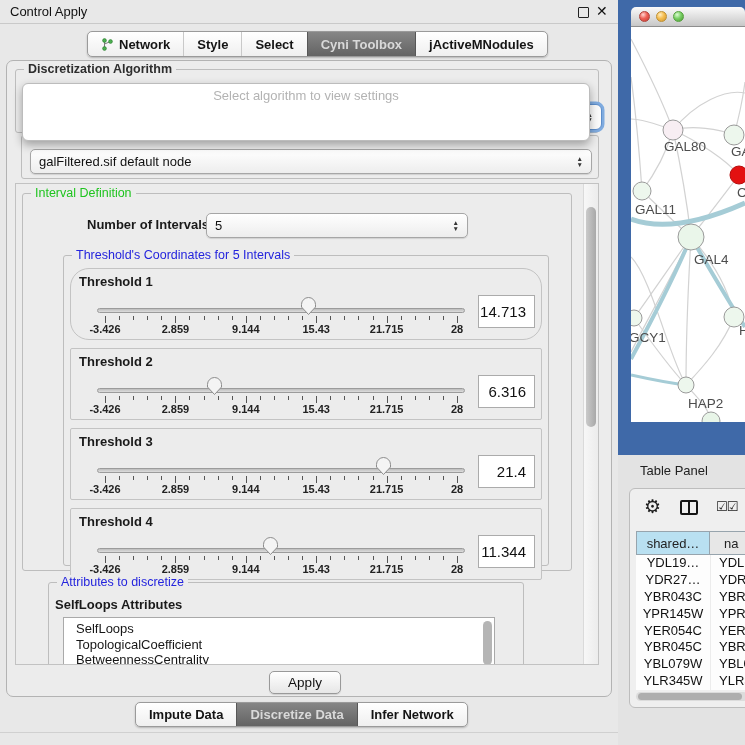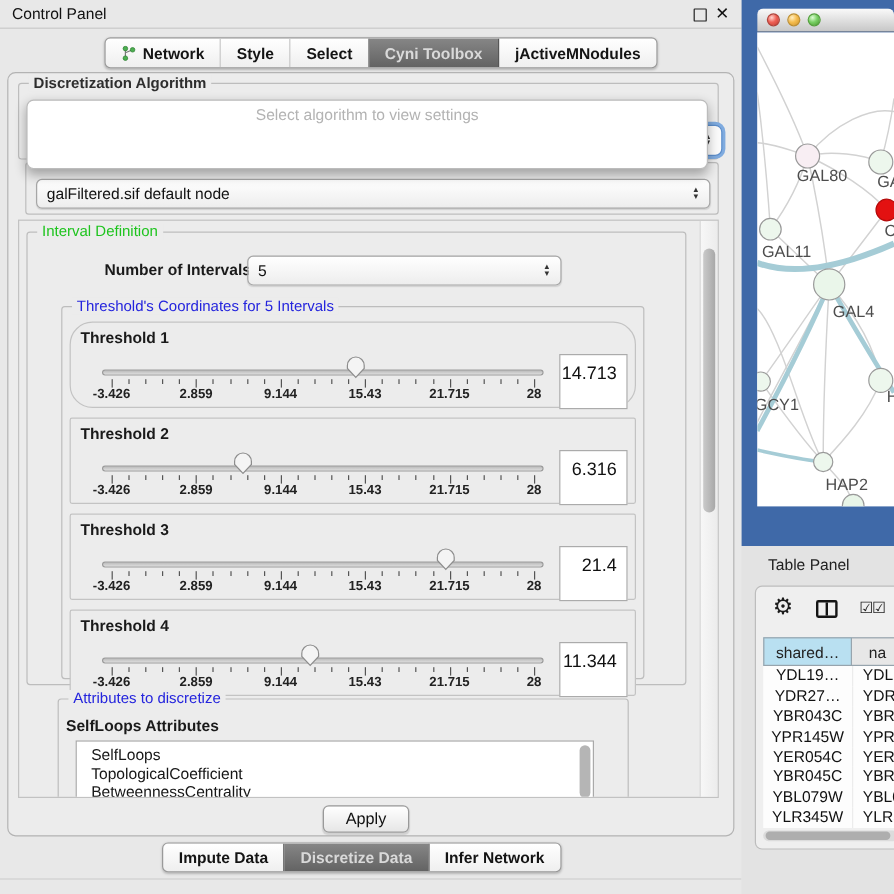--- a/index.html
+++ b/index.html
@@ -55,31 +55,31 @@
   .viewport{left:8px;top:122px;width:584px;height:482px;border:1px solid #c2c2c2;background:#ececec;overflow:hidden;}
   .vscroll{position:absolute;right:0;top:0;width:15px;height:100%;
            background:linear-gradient(to right,#f7f7f7,#ececec);border-left:1px solid #dadada;}
   .vthumb{position:absolute;left:2px;top:23px;width:10px;height:220px;border-radius:5px;
           background:linear-gradient(to right,#cacaca,#a8a8a8);cursor:pointer;}
 
   .g-interval{left:6px;top:9px;width:550px;height:378px;}
   .noi-label{position:absolute;left:64px;top:23px;font-weight:700;}
   .noi-combo{left:183px;top:19px;width:262px;}
 
-  .g-thresh{left:28px;top:61px;width:486px;height:311px;padding-left:12px;}
+  .g-thresh{left:40px;top:61px;width:486px;height:311px;padding-left:12px;}
   .thr-panel{position:absolute;left:6px;width:472px;height:72px;border:1px solid #c3c3c3;
              border-radius:2px;background:#ececec;}
   .thr-label{position:absolute;left:8px;top:5px;font-weight:700;font-size:13px;}
   .thr-track{position:absolute;left:26px;top:39px;width:368px;height:5px;border:1px solid #9b9b9b;
              border-radius:3px;background:linear-gradient(#bdbdbd,#dddddd);cursor:pointer;}
   .tick{position:absolute;top:47px;width:1px;height:4px;background:#555;}
   .tick.major{height:7px;}
   .tick-label{position:absolute;top:54px;width:60px;text-align:center;font-size:11px;font-weight:600;color:#222;}
   .thr-thumb{position:absolute;top:27px;width:17px;height:20px;cursor:pointer;}
-  .thr-value{position:absolute;right:6px;top:26px;width:57px;height:46px;background:#fff;
+  .thr-value{position:absolute;right:6px;top:26px;width:57px;height:33px;background:#fff;
              border:1px solid #ababab;text-align:right;font-size:15px;line-height:31px;padding-right:8px;color:#111;}
 
   .g-attrs{left:32px;top:398px;width:476px;height:112px;}
   .attrs-sub{position:absolute;left:6px;top:14px;font-weight:700;font-size:13px;}
   .attr-list{position:absolute;left:14px;top:34px;width:432px;height:76px;background:#fff;
              border:1px solid #a9a9a9;padding-top:3px;overflow:hidden;}
   .attr-item{padding-left:12px;height:15.5px;line-height:15.5px;font-size:13px;color:#161616;cursor:pointer;}
   .list-scroll{position:absolute;right:2px;top:3px;width:9px;height:44px;border-radius:4.5px;background:#b5b5b5;cursor:pointer;}
 
   .apply{left:262px;top:610px;width:72px;height:23px;border:1px solid #999;border-radius:5px;
@@ -120,21 +120,21 @@
 
   .tab-icon{display:inline-flex;}
   svg text{font-family:"Liberation Sans","DejaVu Sans",sans-serif;}
 </style>
 </head>
 <body>
 
 <div class="root">
 
   <div class="abs cp-titlebar">
-    <span class="abs cp-title">Control Panel</span>
+    <span class="abs cp-title">Control Apply</span>
     <span class="abs float-ic"></span>
     <span class="abs close-ic">✕</span>
   </div>
 
   <div class="abs seg top-seg" id="top-tabs">
       <div class="seg-item">
         <span class="tab-icon">
           <svg width="13" height="13" viewBox="0 0 13 13">
             <path d="M3.5,2.5 L3.5,10.5 M3.5,6 L9.5,3.5" stroke="#7a7a7a" fill="none"></path>
             <circle cx="3.5" cy="2.5" r="1.9" fill="#4caf50" stroke="#2e7d32" stroke-width=".6"></circle>

